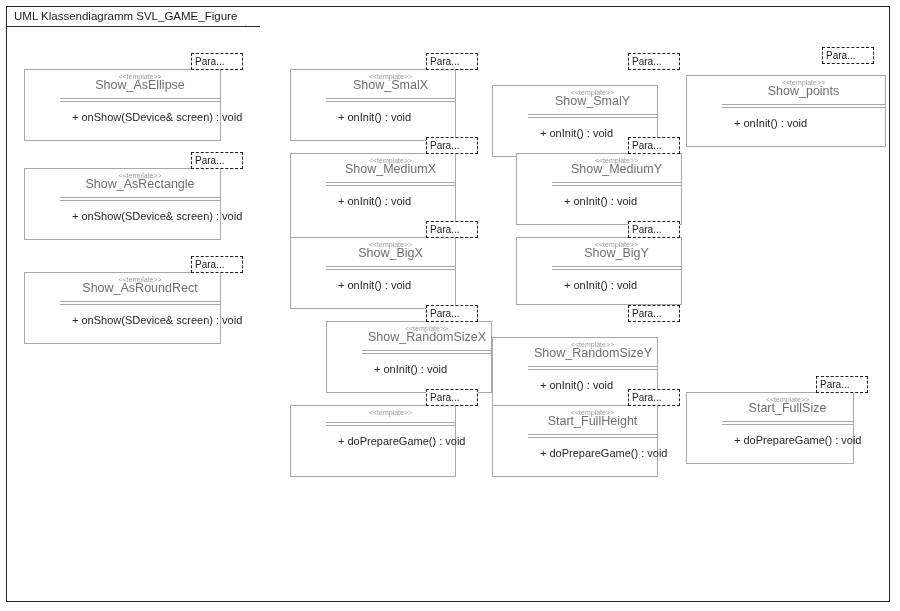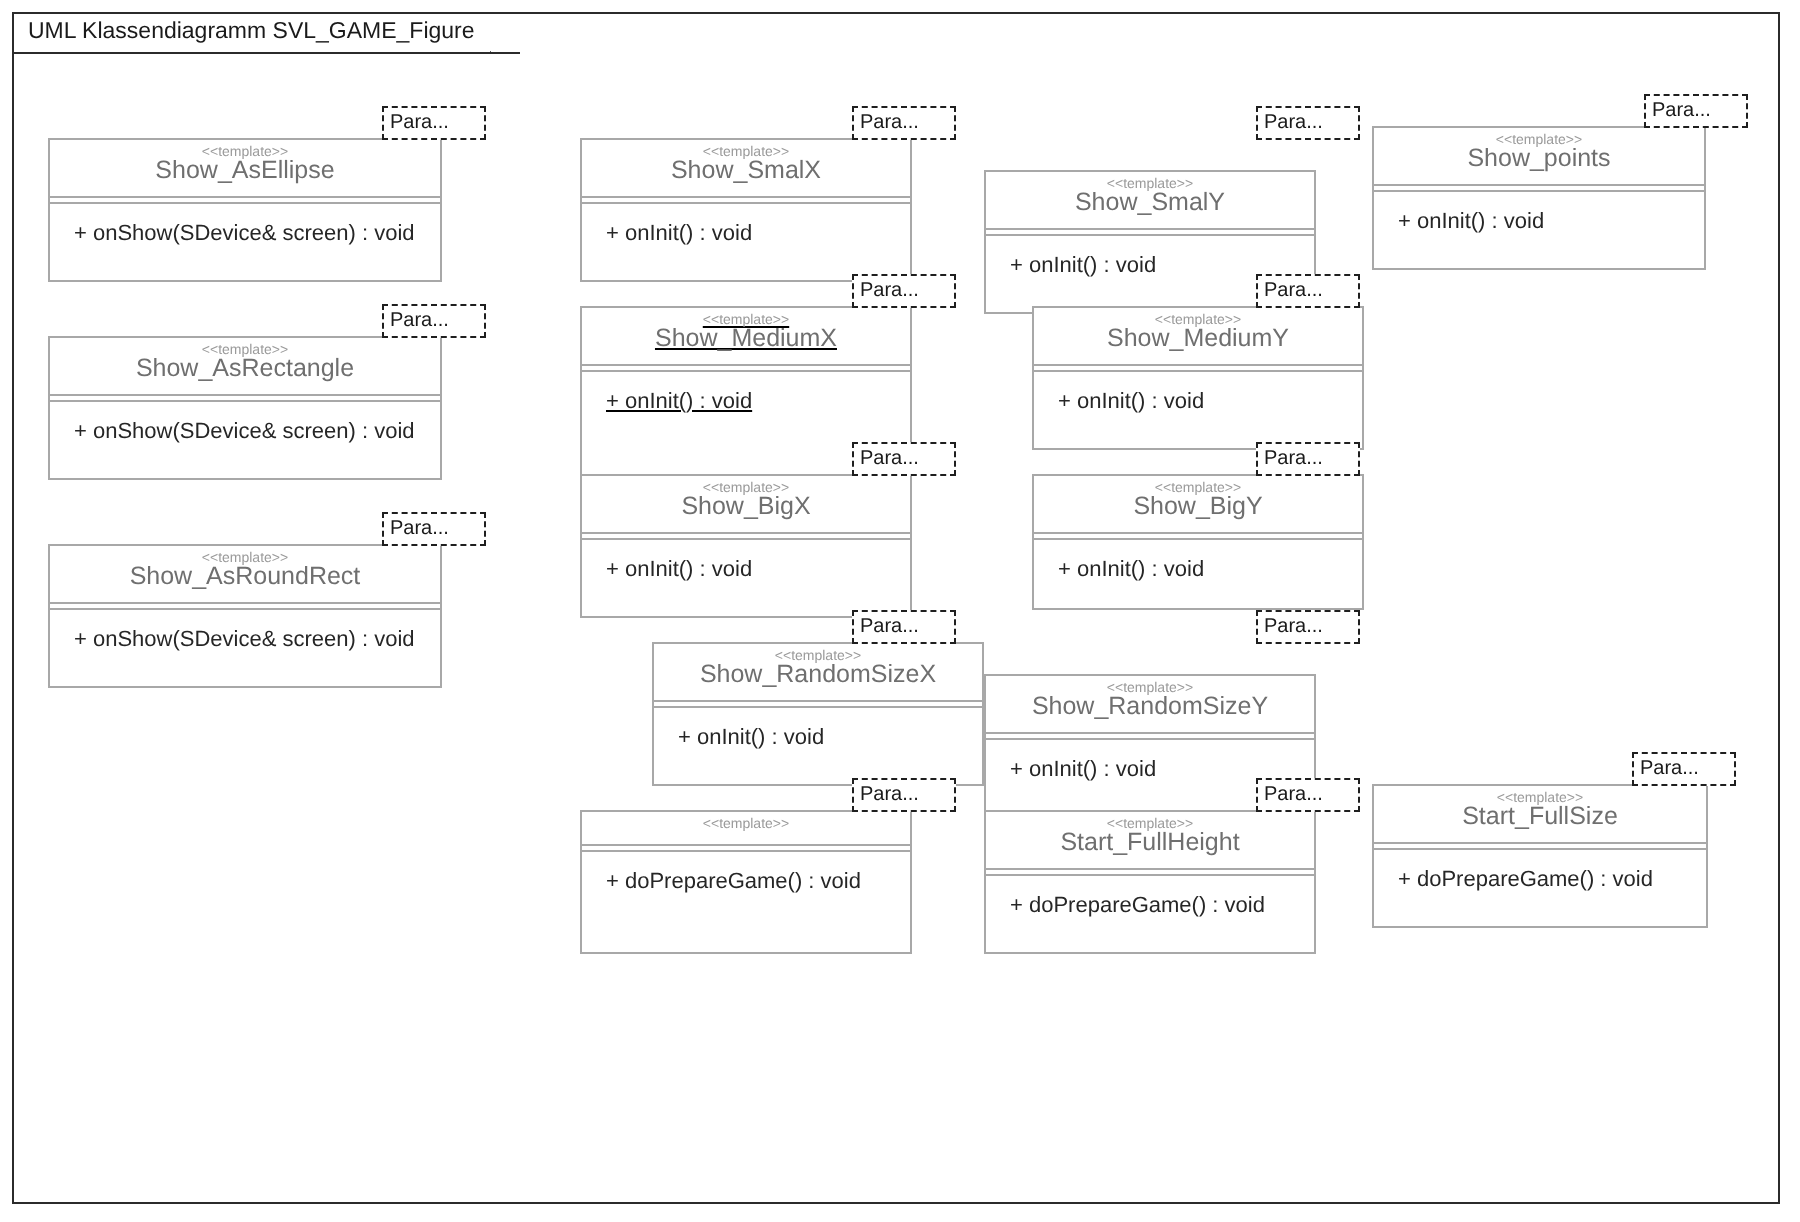--- a/index.html
+++ b/index.html
@@ -81,20 +81,21 @@
     height: 1px;
     background: #2b2b2b;
   }
 
   
   .uml-class {
     position: absolute;
     box-sizing: border-box;
     background: #ffffff;
     border: 1px solid #a8a8a8;
+    padding-left: 35px;
   }
   .uml-class .name-compartment {
     box-sizing: border-box;
     padding: 3px 6px 5px 6px;
     text-align: center;
     border-bottom: 1px solid #a8a8a8;
   }
   .uml-class .stereotype {
     font-size: 7px;
     color: #9a9a9a;
@@ -206,21 +207,21 @@
         <div class="class-name">Show_SmalX</div>
       </div>
       <div class="compartment-gap"></div>
       <div class="ops-compartment">
         <div class="operation">+ onInit() : void</div>
       </div>
     </div>
     <div class="template-params" style="left: 426px; top: 53px; width: 52px;">
       <span class="params-label">Para...</span>
     </div>
-    <div class="uml-class" style="left: 290px; top: 153px; width: 166px; height: 88px; text-decoration: underline;">
+    <div class="uml-class" style="left: 290px; top: 153px; width: 166px; height: 88px;">
       <div class="name-compartment">
         <div class="stereotype">&lt;&lt;template&gt;&gt;</div>
         <div class="class-name">Show_MediumX</div>
       </div>
       <div class="compartment-gap"></div>
       <div class="ops-compartment">
         <div class="operation">+ onInit() : void</div>
       </div>
     </div>
     <div class="template-params" style="left: 426px; top: 137px; width: 52px;">
@@ -322,21 +323,21 @@
         <div class="class-name">Start_FullHeight</div>
       </div>
       <div class="compartment-gap"></div>
       <div class="ops-compartment">
         <div class="operation">+ doPrepareGame() : void</div>
       </div>
     </div>
     <div class="template-params" style="left: 628px; top: 389px; width: 52px;">
       <span class="params-label">Para...</span>
     </div>
-    <div class="uml-class" style="left: 686px; top: 63px; width: 167px; height: 72px;">
+    <div class="uml-class" style="left: 686px; top: 75px; width: 200px; height: 72px;">
       <div class="name-compartment">
         <div class="stereotype">&lt;&lt;template&gt;&gt;</div>
         <div class="class-name">Show_points</div>
       </div>
       <div class="compartment-gap"></div>
       <div class="ops-compartment">
         <div class="operation">+ onInit() : void</div>
       </div>
     </div>
     <div class="template-params" style="left: 822px; top: 47px; width: 52px;">

